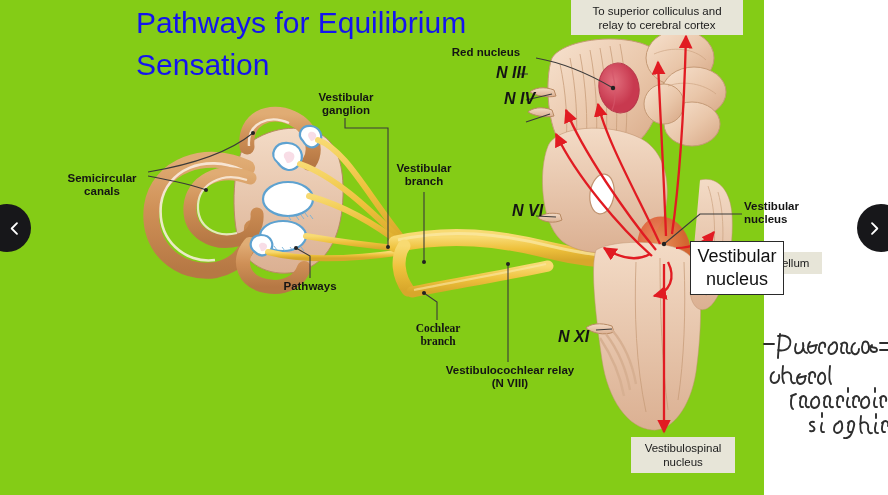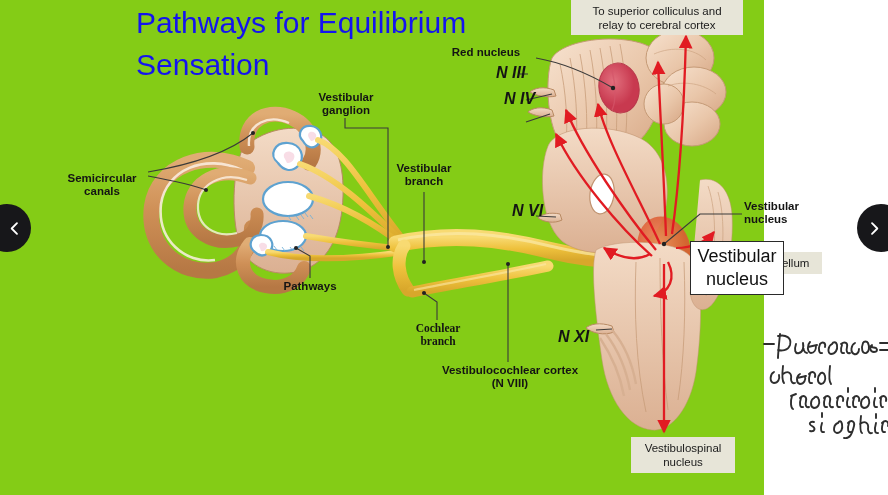--- a/index.html
+++ b/index.html
@@ -233,21 +233,21 @@
 ganglion</div>
 
   <div class="lbl" style="left:266px;top:280px;width:88px;">Pathways</div>
 
   <div class="lbl" style="left:380px;top:162px;width:88px;">Vestibular
 branch</div>
 
   <div class="lbl" style="left:394px;top:322px;width:88px;font-family:Liberation Serif, serif;">Cochlear
 branch</div>
 
-  <div class="lbl" style="left:422px;top:364px;width:176px;">Vestibulocochlear cortex
+  <div class="lbl" style="left:422px;top:364px;width:176px;">Vestibulocochlear relay
 (N VIII)</div>
 
   <div class="lbl" style="left:436px;top:46px;width:100px;text-align:center;">Red nucleus</div>
 
   <div class="lbl" style="left:744px;top:200px;width:80px;text-align:left;">Vestibular
 nucleus</div>
 
   <div class="nerve" style="left:496px;top:66px;">N III</div>
   <div class="nerve" style="left:496px;top:92px;margin-left:8px;">N IV</div>
   <div class="nerve" style="left:500px;top:204px;margin-left:12px;">N VI</div>

